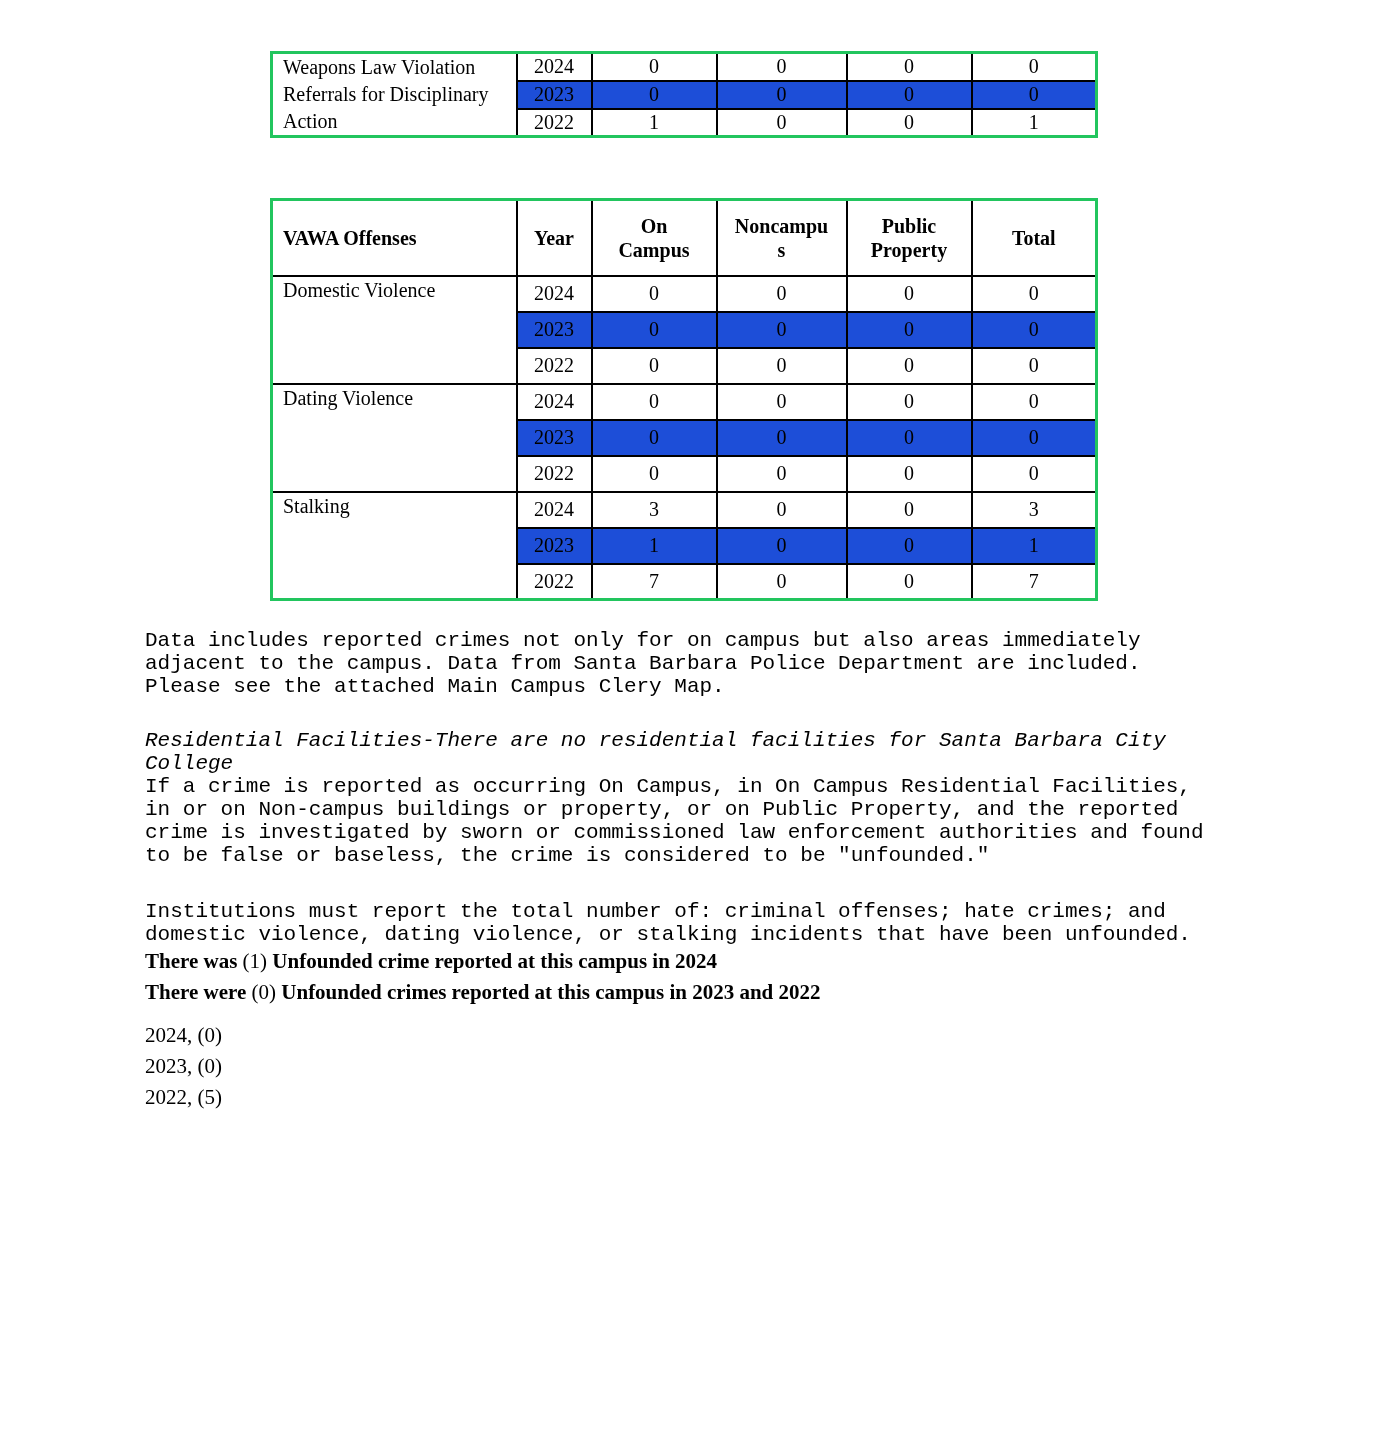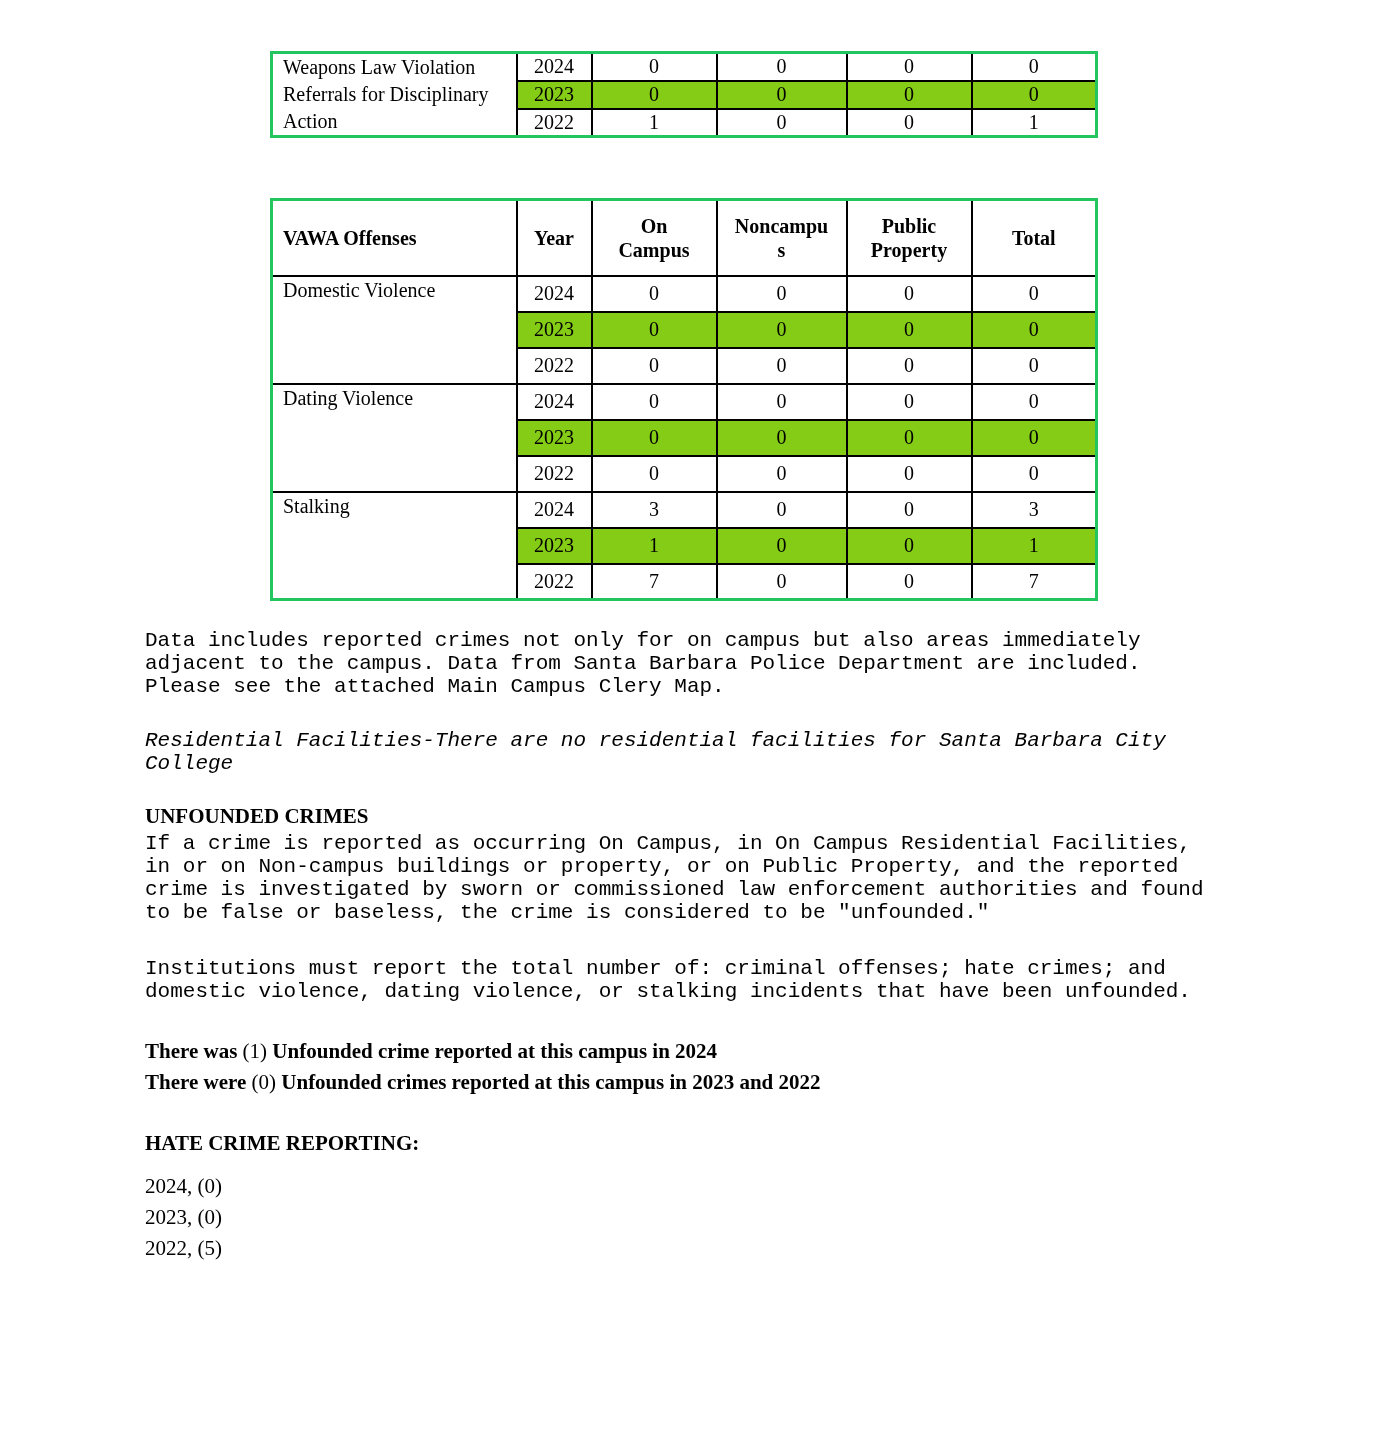--- a/index.html
+++ b/index.html
@@ -40,21 +40,21 @@
 
   .weapons-table { margin-top: 29px; }
   .weapons-table tr { height: 27px; }
   .label-cell {
     text-align: left;
     vertical-align: top;
     padding: 0 10px;
     line-height: 27px;
   }
   .year-cell, .val-cell { text-align: center; vertical-align: middle; }
-  tr.shaded .year-cell, tr.shaded .val-cell { background: #84cc16; }
+  tr.shaded .year-cell, tr.shaded .val-cell { background: #1d4ed8; }
 
   .vawa-table { margin-top: 60px; }
   .vawa-table thead tr { height: 76px; }
   .vawa-table tbody tr { height: 36px; }
   .vawa-table th {
     font-weight: bold;
     text-align: center;
     vertical-align: middle;
     line-height: 24px;
     white-space: pre-line;
@@ -72,21 +72,21 @@
   }
 
   
   .body-text { font-size: 21px; line-height: 23px; font-family: Liberation Mono, monospace; }
   .para-data-note { margin-top: 28px; }
   .para-residential { margin-top: 31px; font-style: italic; }
   .heading { font-size: 21px; line-height: 31px; font-weight: bold; }
   .heading-unfounded { margin-top: 26px; }
   .para-unfounded-1 { margin-top: 0; }
   .para-unfounded-2 { margin-top: 33px; }
-  .bold-lines { margin-top: 33px; }
+  .bold-lines { }
   .bold-line { font-size: 21px; line-height: 31px; font-weight: bold; }
   .bold-line .count-normal { font-weight: normal; }
   .heading-hate { margin-top: 30px; }
   .hate-list { margin-top: 12px; }
   .hate-item { font-size: 21px; line-height: 31px; }
 </style>
 </head>
 <body>
 
 <div class="page">
@@ -221,32 +221,30 @@
           <td class="val-cell">7</td>
         </tr>
       </tbody>
     </table>
   </div>
 
   <div class="body-text para-data-note">Data includes reported crimes not only for on campus but also areas immediately adjacent to the campus. Data from Santa Barbara Police Department are included.  Please see the attached Main Campus Clery Map.</div>
 
   <div class="body-text para-residential">Residential Facilities-There are no residential facilities for Santa Barbara City College</div>
 
-  <div class="heading heading-unfounded">UNFOUNDED CRIMES</div>
 
   <div class="body-text para-unfounded-1">If a crime is reported as occurring On Campus, in On Campus Residential Facilities, in or on Non-campus buildings or property, or on Public Property, and the reported crime is investigated by sworn or commissioned law enforcement authorities and found to be false or baseless, the crime is considered to be "unfounded."</div>
 
   <div class="body-text para-unfounded-2">Institutions must report the total number of: criminal offenses; hate crimes; and domestic violence, dating violence, or stalking incidents that have been unfounded.</div>
 
   <div class="bold-lines">
     <div class="bold-line"><span>There was </span><span class="count-normal">(1)</span><span> Unfounded crime reported at this campus in 2024</span></div>
     <div class="bold-line"><span>There were </span><span class="count-normal">(0)</span><span> Unfounded crimes reported at this campus in 2023 and 2022</span></div>
   </div>
 
-  <div class="heading heading-hate">HATE CRIME REPORTING:</div>
 
   <div class="hate-list">
     <div class="hate-item">2024, (0)</div>
     <div class="hate-item">2023, (0)</div>
     <div class="hate-item">2022, (5)</div>
   </div>
 
 </div>
 
 </body></html>

